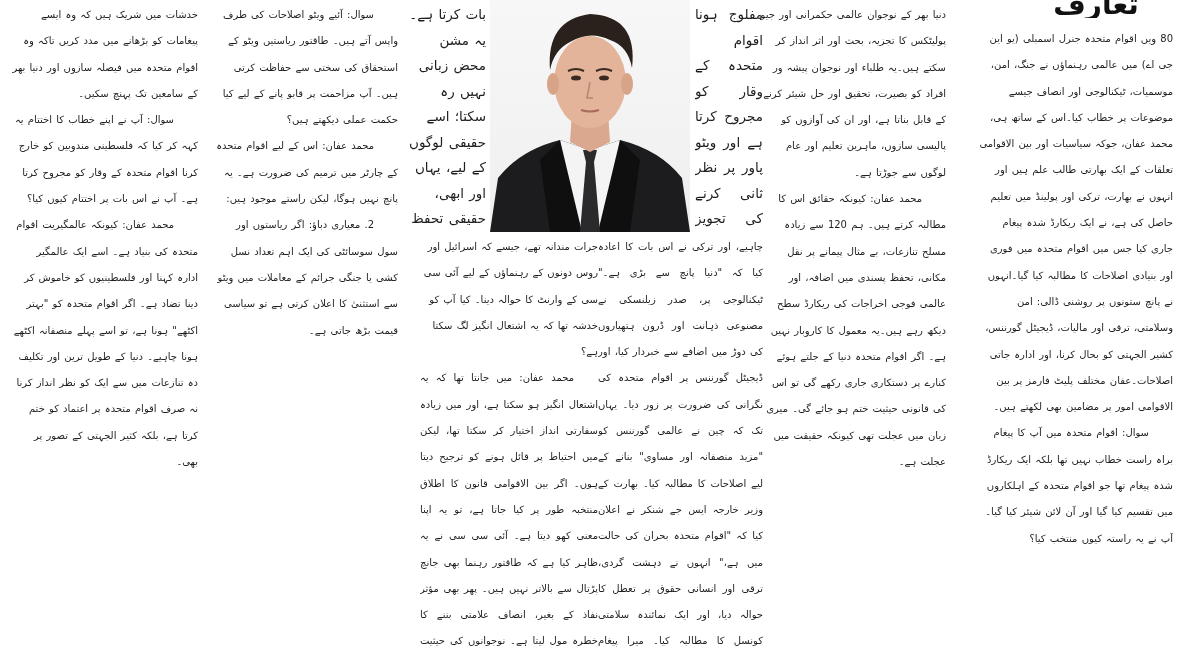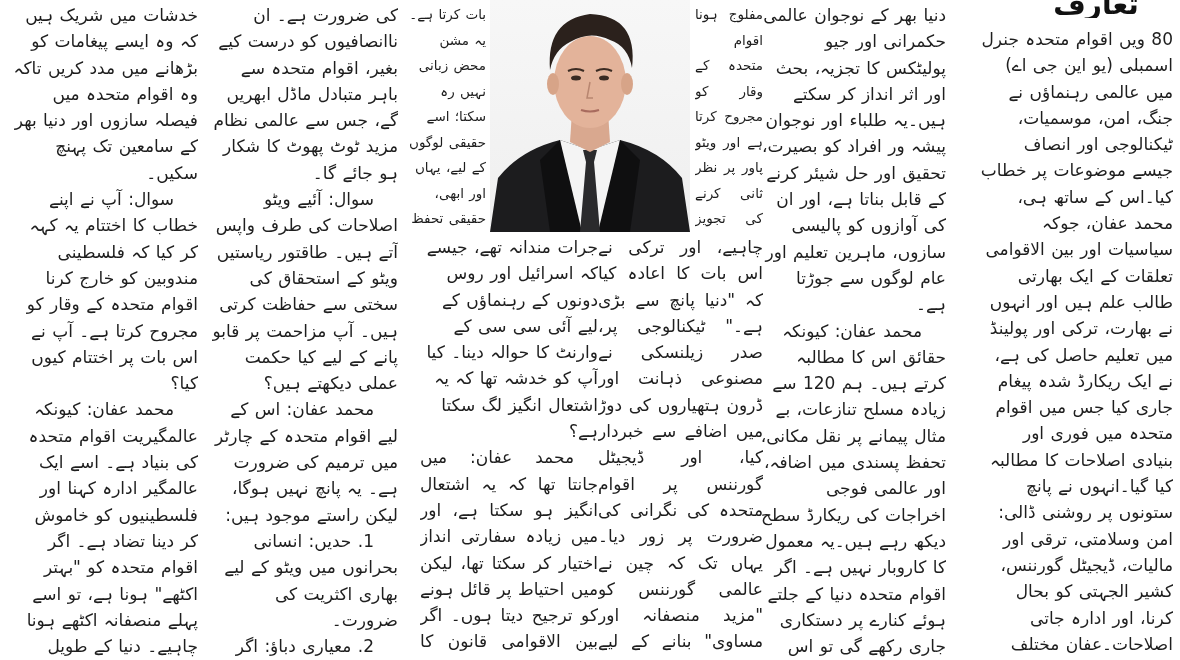--- a/index.html
+++ b/index.html
@@ -3,21 +3,21 @@
 <meta charset="utf-8">
 <style>
   html, body { margin:0; padding:0; }
   body {
     width:1180px; height:660px; overflow:hidden; background:#ffffff;
     font-family:"DejaVu Sans", sans-serif; color:#1a1a1a; position:relative;
   }
   .page { position:absolute; inset:0; }
   .col {
     position:absolute; direction:rtl; text-align:justify;
-    font-size:17px; line-height:26.3px; color:#1e1e1e;
+    font-size:10px; line-height:26.3px; color:#1e1e1e;
     word-spacing:1px;
   }
   .col p { margin:0; text-indent:0; }
   .col p.q { text-indent:24px; }
   .col p.a { text-indent:24px; }
   .col p.end { text-align:right; text-align-last:right; }
   .title {
     position:absolute; top:-8px; left:1040px; width:112px; height:26px;
     direction:rtl; text-align:center; font-weight:bold; font-size:28px;
     line-height:26px; color:#111; overflow:hidden;
@@ -91,24 +91,22 @@
     <p class="end">بات کرتا ہے۔ یہ مشن محض زبانی نہیں رہ سکتا؛ اسے حقیقی لوگوں کے لیے، یہاں اور ابھی، حقیقی تحفظ میں تبدیل ہونا چاہیے۔</p>
 
   </div>
 
   <div class="col" style="left:420px; top:234px; width:178px; height:426px; overflow:hidden;">
     <p class="end">جرات مندانہ تھے، جیسے کہ اسرائیل اور روس دونوں کے رہنماؤں کے لیے آئی سی سی کے وارنٹ کا حوالہ دینا۔ کیا آپ کو خدشہ تھا کہ یہ اشتعال انگیز لگ سکتا ہے؟</p>
     <p class="a">محمد عفان: میں جانتا تھا کہ یہ اشتعال انگیز ہو سکتا ہے، اور میں زیادہ سفارتی انداز اختیار کر سکتا تھا، لیکن میں احتیاط پر قائل ہونے کو ترجیح دیتا ہوں۔ اگر بین الاقوامی قانون کا اطلاق منتخبہ طور پر کیا جاتا ہے، تو یہ اپنا معنی کھو دیتا ہے۔ آئی سی سی نے یہ ظاہر کیا ہے کہ طاقتور رہنما بھی جانچ پڑتال سے بالاتر نہیں ہیں۔ پھر بھی مؤثر نفاذ کے بغیر، انصاف علامتی بننے کا خطرہ مول لیتا ہے۔ نوجوانوں کی حیثیت سے، ہمارا کردار یہ ہے کہ ہم واضح طور پر بات کریں جہاں دوسرے ہچکچاتے ہیں: قانون مستقل ہونا چاہیے، نہ کہ اسرائیل جیسے ممالک کی مرضی پر منحصر ہو۔ جب قانون کی</p>
   </div>
 
   <div class="col" style="left:212px; top:2px; width:186px; height:658px; overflow:hidden;">
-    <p class="end">کی ضرورت ہے۔ ان ناانصافیوں کو درست کیے بغیر، اقوام متحدہ سے باہر متبادل ماڈل ابھریں گے، جس سے عالمی نظام مزید ٹوٹ پھوٹ کا شکار ہو جائے گا۔</p>
     <p class="q end">سوال: آئیے ویٹو اصلاحات کی طرف واپس آتے ہیں۔ طاقتور ریاستیں ویٹو کے استحقاق کی سختی سے حفاظت کرتی ہیں۔ آپ مزاحمت پر قابو پانے کے لیے کیا حکمت عملی دیکھتے ہیں؟</p>
     <p class="a end">محمد عفان: اس کے لیے اقوام متحدہ کے چارٹر میں ترمیم کی ضرورت ہے۔ یہ پانچ نہیں ہوگا، لیکن راستے موجود ہیں:</p>
-    <p class="q end">1. حدیں: انسانی بحرانوں میں ویٹو کے لیے بھاری اکثریت کی ضرورت۔</p>
     <p class="q end">2. معیاری دباؤ: اگر ریاستوں اور سول سوسائٹی کی ایک اہم تعداد نسل کشی یا جنگی جرائم کے معاملات میں ویٹو سے استثنیٰ کا اعلان کرتی ہے تو سیاسی قیمت بڑھ جاتی ہے۔</p>
 
   </div>
 
   <div class="col" style="left:12px; top:2px; width:186px; height:658px; overflow:hidden;">
     <p class="end">خدشات میں شریک ہیں کہ وہ ایسے پیغامات کو بڑھانے میں مدد کریں تاکہ وہ اقوام متحدہ میں فیصلہ سازوں اور دنیا بھر کے سامعین تک پہنچ سکیں۔</p>
     <p class="q end">سوال: آپ نے اپنے خطاب کا اختتام یہ کہہ کر کیا کہ فلسطینی مندوبین کو خارج کرنا اقوام متحدہ کے وقار کو مجروح کرتا ہے۔ آپ نے اس بات پر اختتام کیوں کیا؟</p>
     <p class="a end">محمد عفان: کیونکہ عالمگیریت اقوام متحدہ کی بنیاد ہے۔ اسے ایک عالمگیر ادارہ کہنا اور فلسطینیوں کو خاموش کر دینا تضاد ہے۔ اگر اقوام متحدہ کو "بہتر اکٹھے" ہونا ہے، تو اسے پہلے منصفانہ اکٹھے ہونا چاہیے۔ دنیا کے طویل ترین اور تکلیف دہ تنازعات میں سے ایک کو نظر انداز کرنا نہ صرف اقوام متحدہ پر اعتماد کو ختم کرتا ہے، بلکہ کثیر الجہتی کے تصور پر بھی۔</p>
 
   </div>

